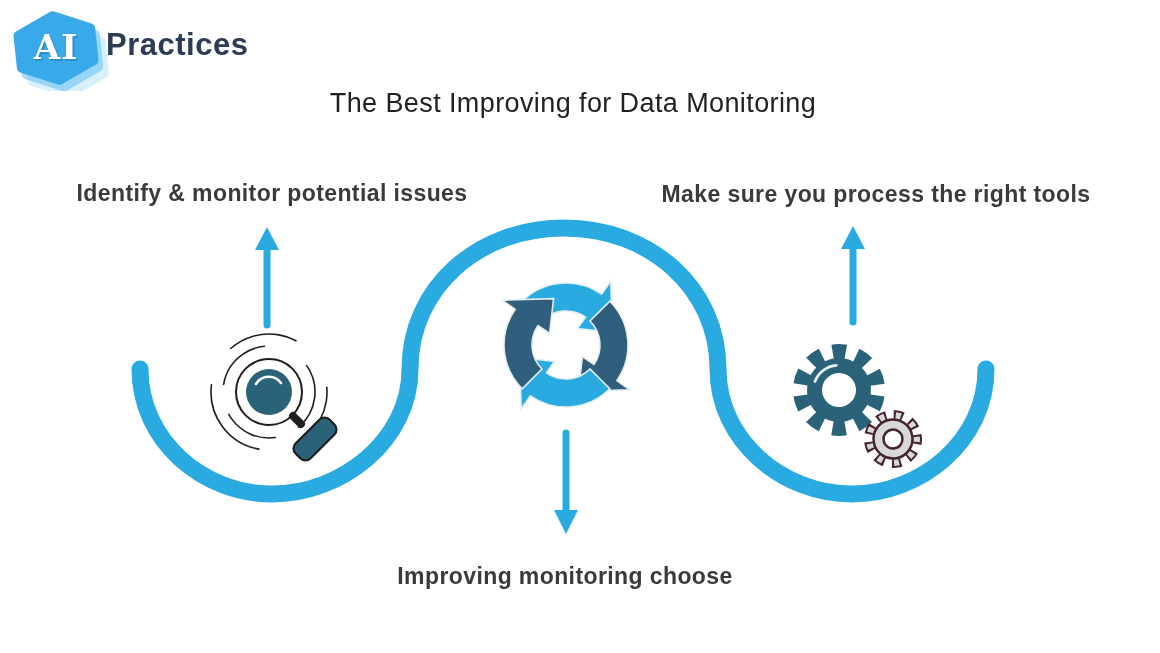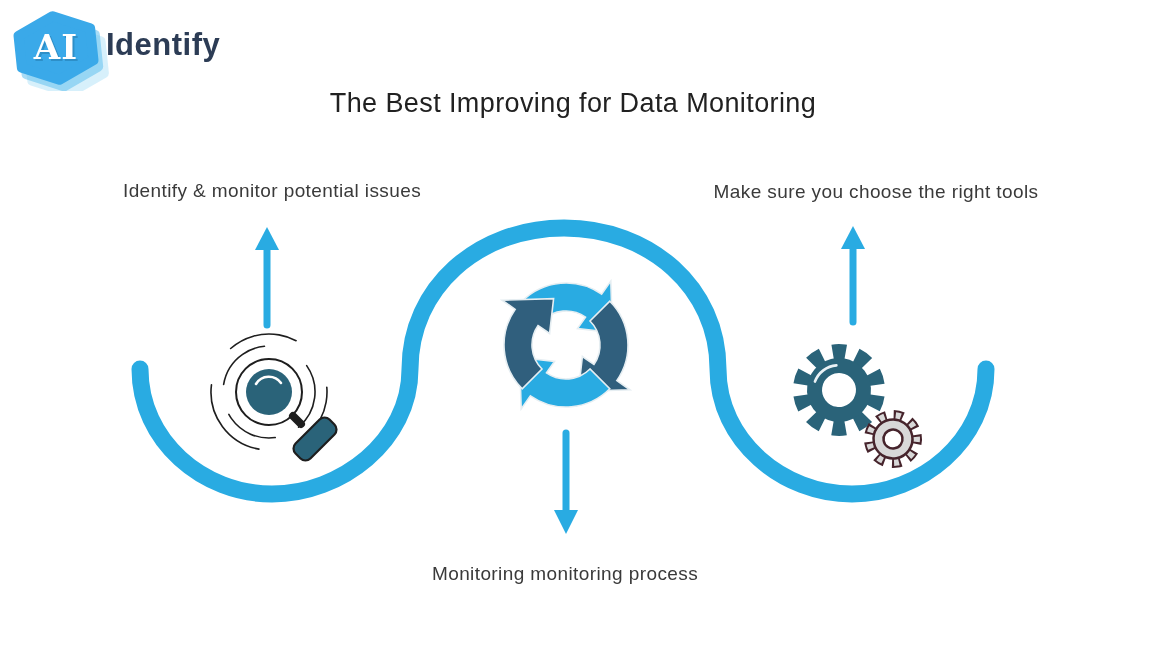--- a/index.html
+++ b/index.html
@@ -42,21 +42,21 @@
     font-size:31px;font-weight:bold;color:var(--brand-navy);letter-spacing:.5px;
   }
 
   
   .title{
     position:absolute;left:573px;top:88px;transform:translateX(-50%);
     white-space:nowrap;font-size:27px;font-weight:500;color:var(--ink);letter-spacing:.4px;
   }
   .step-label{
     position:absolute;transform:translateX(-50%);white-space:nowrap;
-    font-size:19px;font-weight:400;color:var(--label);letter-spacing:.4px;
+    font-size:23px;font-weight:700;color:var(--label);letter-spacing:.4px;
   }
   .step-label.left{left:272px;top:180px;}
   .step-label.right{left:876px;top:181px;}
   .step-label.bottom{left:565px;top:563px;}
 
   
   .wave{fill:none;stroke:var(--accent);stroke-width:17;stroke-linecap:round;}
   .arrow-shaft{stroke:var(--accent);stroke-width:7;stroke-linecap:round;fill:none;}
   .arrow-head{fill:var(--accent);}
   .seg-light{fill:var(--accent);stroke:#E6EEF2;stroke-width:1.6;}
@@ -81,27 +81,27 @@
 
 <div class="logo">
   <svg class="logo-hex-svg" width="110" height="86" viewBox="-55 -43 110 86" aria-hidden="true">
     <g transform="translate(-3,0) rotate(-6)">
       <polygon class="hex-echo2" points="0,-32 36,-16 36,16 0,32 -36,16 -36,-16" transform="translate(9,14)"></polygon>
       <polygon class="hex-echo1" points="0,-32 36,-16 36,16 0,32 -36,16 -36,-16" transform="translate(4,7)"></polygon>
       <polygon class="hex-main" points="0,-32 36,-16 36,16 0,32 -36,16 -36,-16"></polygon>
     </g>
   </svg>
   <div class="logo-ai">AI</div>
-  <div class="logo-brand">Identify</div>
+  <div class="logo-brand">Practices</div>
 </div>
 
 <div class="title">The Best Improving for Data Monitoring</div>
 <div class="step-label left">Identify &amp; monitor potential issues</div>
-<div class="step-label right">Make sure you choose the right tools</div>
-<div class="step-label bottom">Monitoring monitoring process</div>
+<div class="step-label right">Make sure you process the right tools</div>
+<div class="step-label bottom">Improving monitoring choose</div>
 
 <svg class="canvas-svg" width="1160" height="653" viewBox="0 0 1160 653" aria-hidden="true">
 
   <path class="wave" d="M 140 369
            C 140 441, 203 494, 272 494
            C 341 494, 410 441, 410 369
            C 410 288, 478 228, 564 228
            C 650 228, 718 288, 718 369
            C 718 441, 783 494, 852 494
            C 921 494, 986 441, 986 369"></path>

